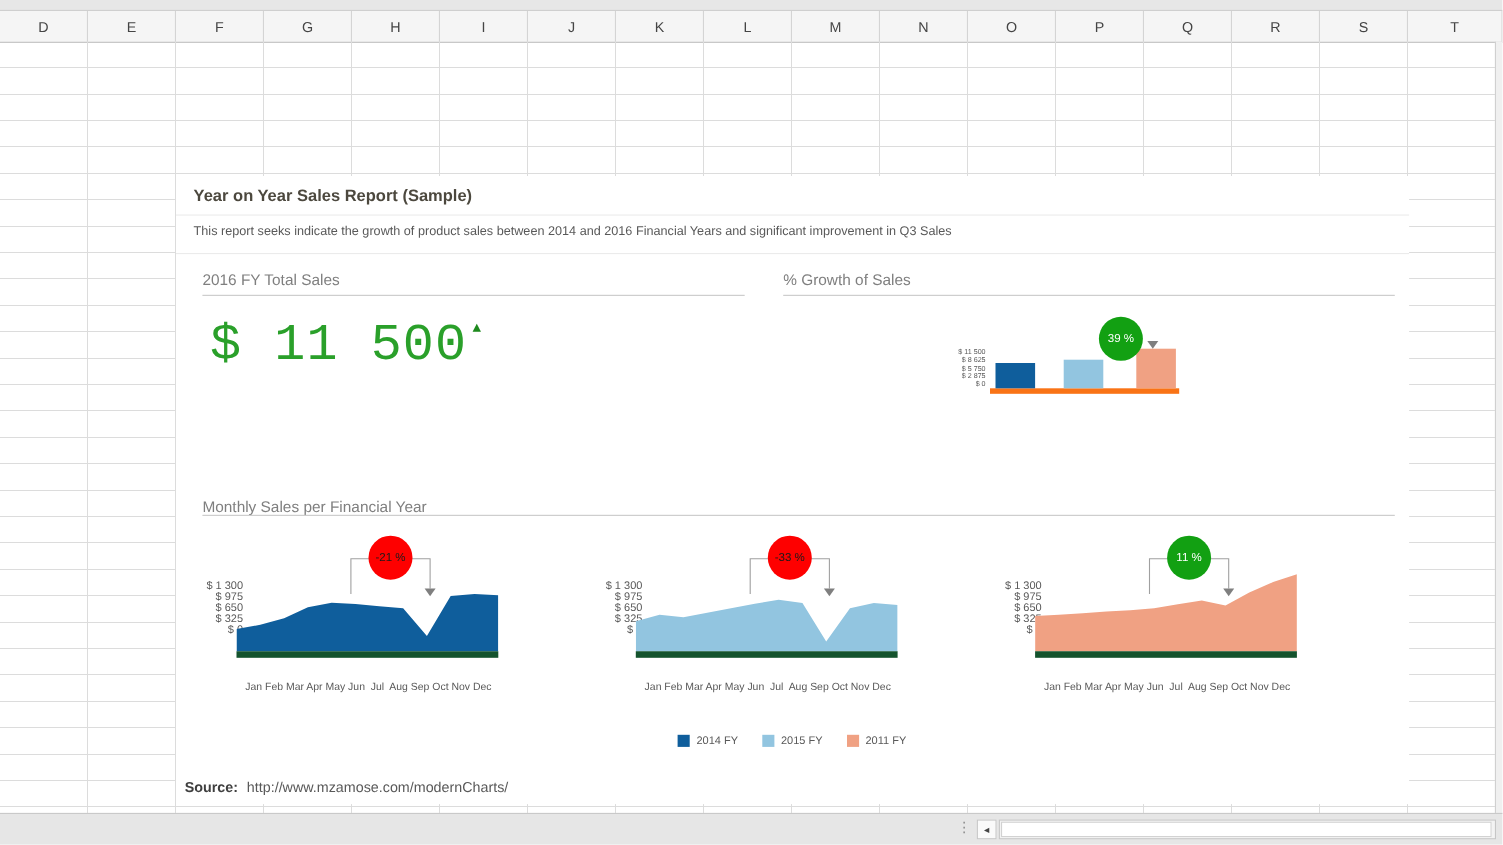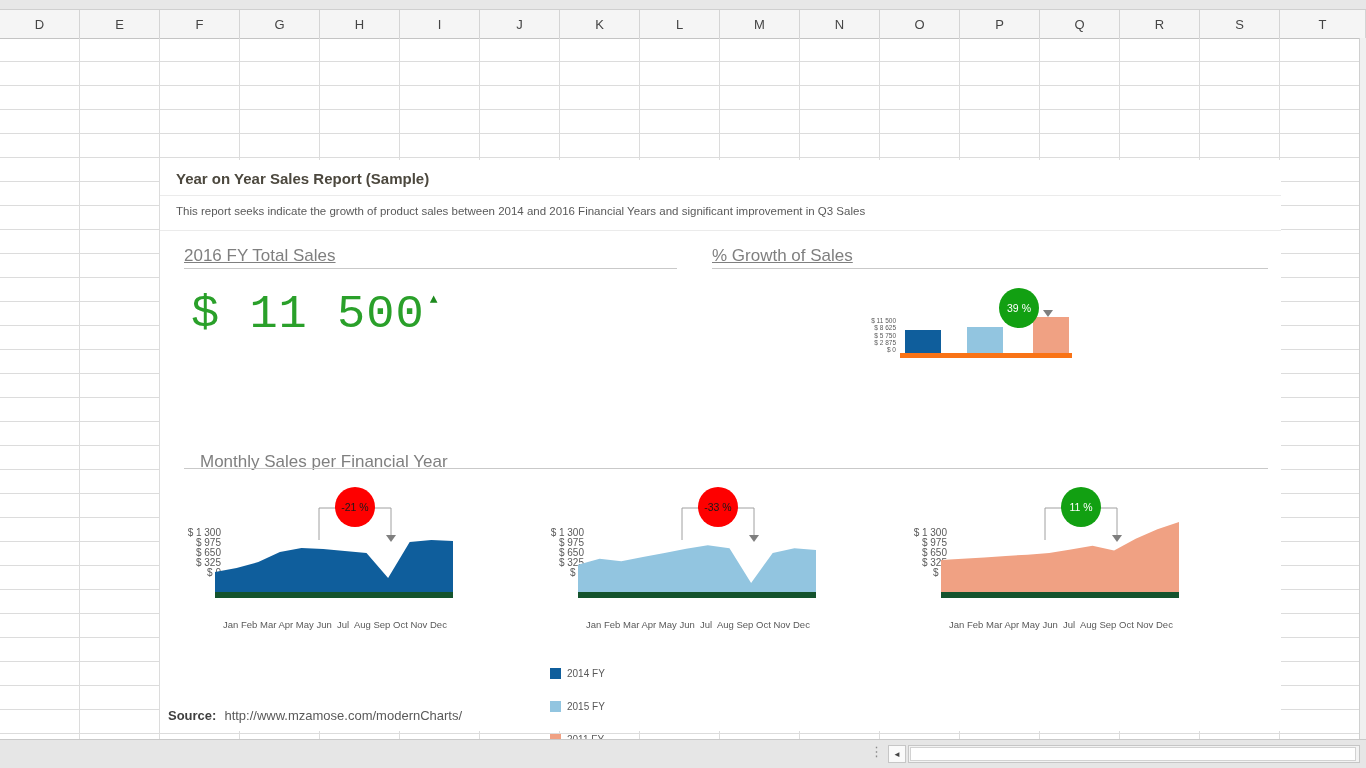--- a/index.html
+++ b/index.html
@@ -24,21 +24,21 @@
   .scroll-left-btn{position:absolute;left:888px;top:5px;width:18px;height:18px;background:#fafafa;border:1px solid #c6c6c6;
       box-sizing:border-box;display:flex;align-items:center;justify-content:center;font-size:8px;color:#444;}
   .scroll-track{position:absolute;left:908px;top:5px;width:452px;height:18px;background:#f3f3f3;border:1px solid #c6c6c6;box-sizing:border-box;}
   .scroll-thumb{position:absolute;left:1px;top:1px;width:446px;height:14px;background:#ffffff;border:1px solid #d2d2d2;box-sizing:border-box;}
   
   .panel{position:absolute;left:160px;top:160px;width:1121px;height:571px;background:#ffffff;}
   .panel-title{height:36px;box-sizing:border-box;border-bottom:1px solid #ebebeb;padding:10px 0 0 16px;
       font-size:15px;font-weight:bold;color:#4c483e;}
   .panel-sub{height:35px;box-sizing:border-box;border-bottom:1px solid #ebebeb;padding:9px 0 0 16px;
       font-size:11.5px;color:#595959;}
-  .sec-title{position:absolute;font-size:17px;color:#7f7f7f;text-decoration:underline;}
+  .sec-title{position:absolute;font-size:14px;color:#7f7f7f;}
   .sec-line{position:absolute;height:1px;background:#c9c9c9;}
   
   .big-number{position:absolute;left:31px;top:128px;width:493px;text-align:left;
       font-size:47px;font-weight:300;letter-spacing:1px;font-family:Liberation Mono, monospace;}
   .trend{display:inline-block;font-size:13px;position:relative;top:-24px;left:5px;}
   
   .gchart{position:absolute;left:690px;top:155px;width:230px;height:50px;}
   .g-yaxis{position:absolute;left:0;top:2px;width:46px;height:36px;display:flex;flex-direction:column;
       justify-content:space-between;font-size:6.5px;line-height:7px;color:#595959;text-align:right;}
   .g-plot{position:absolute;left:50px;top:2px;width:172px;height:36px;border-bottom:5px solid #f97316;}
@@ -54,21 +54,21 @@
   .m1{left:15px;} .m2{left:378px;} .m3{left:741px;}
   .m-yaxis{position:absolute;left:0;top:-5px;width:46px;height:86px;display:flex;flex-direction:column;
       justify-content:center;font-size:10px;line-height:10px;color:#595959;text-align:right;}
   .m-plot{position:absolute;left:40px;top:0;width:238px;height:77px;border-bottom:6px solid #14532d;}
   .area-svg{position:absolute;left:0;bottom:0;display:block;}
   .anno-svg{position:absolute;left:0;top:-43px;width:238px;height:121px;overflow:visible;pointer-events:none;}
   .m-badge{left:120px;top:-28px;}
   .g-badge{left:99px;top:-29px;}
   .m-xlabels{position:absolute;left:48px;top:104px;width:250px;font-size:9.5px;color:#595959;white-space:pre;}
   
-  .legend{position:absolute;left:390px;top:508px;width:340px;display:flex;justify-content:center;gap:22px;flex-direction:column;}
+  .legend{position:absolute;left:390px;top:508px;width:340px;display:flex;justify-content:center;gap:22px;}
   .legend-item{display:flex;align-items:center;gap:6px;font-size:10px;color:#595959;}
   .sw{width:11px;height:11px;display:inline-block;}
   
   .source{position:absolute;left:8px;top:548px;font-size:13px;color:#595959;}
   .source b{color:#3f3f3f;margin-right:8px;}
 </style>
 </head>
 <body>
 
 <div class="top-strip"></div>
@@ -121,21 +121,21 @@
     </div>
     <div class="g-plot">
       <div class="gbar gb0" style="height: 23.5px; background: rgb(15, 94, 156);"></div>
       <div class="gbar gb1" style="height: 26px; background: rgb(146, 197, 224);"></div>
       <div class="gbar gb2" style="height: 36px; background: rgb(240, 161, 131);"></div>
       <div class="badge g-badge" style="background: rgb(18, 160, 18); color: rgb(255, 255, 255);">39 %</div>
       <div class="garrow"></div>
     </div>
   </div>
 
-  <div class="sec-title" style="left:24px;top:292px;margin-left:16px;">Monthly Sales per Financial Year</div>
+  <div class="sec-title" style="left:24px;top:292px;">Monthly Sales per Financial Year</div>
   <div class="sec-line" style="left:24px;top:308px;width:1084px;"></div>
 
   <div class="mchart m1">
     <div class="m-yaxis">
       <span>$ 1 300</span>
       <span>$ 975</span>
       <span>$ 650</span>
       <span>$ 325</span>
       <span>$ 0</span>
     </div>

